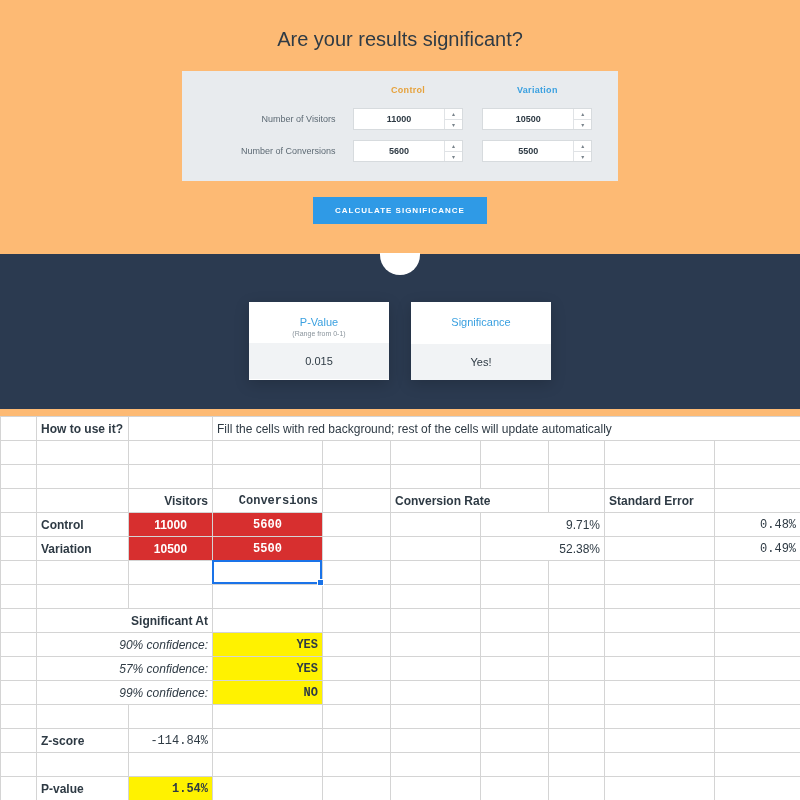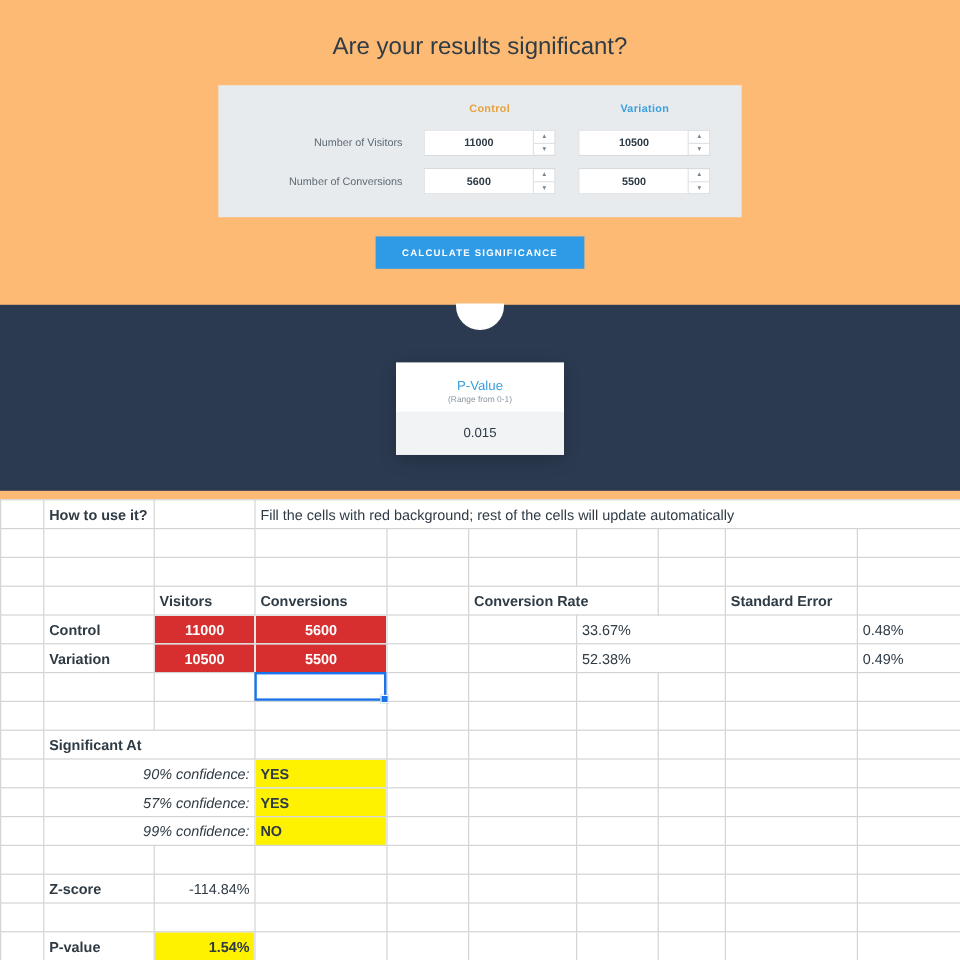--- a/index.html
+++ b/index.html
@@ -48,28 +48,28 @@
   .card-val { width:100%; background:#f1f3f5; padding:12px 16px; font-size:11px; color:#2e3a44; font-weight:500; }
 
   
   .sheet { position:absolute; left:0; right:0; top:416px; bottom:0; background:#fff; font-family:"Segoe UI", Arial, sans-serif; }
   .sheet table { border-collapse:collapse; width:100%; table-layout:fixed;padding-left:46px; }
   .sheet td {
     border:1px solid #d4d4d4; height:24px; font-size:12px; padding:0 4px;
     vertical-align:middle; white-space:nowrap; overflow:hidden;
   }
   .bold { font-weight:700; }
-  .center { text-align:left; }
+  .center { text-align:right; }
   .right { text-align:right; }
   .redcell { background:#d72f2f; color:#ffffff; text-align:center; font-weight:600; }
   .yellow { background:#fff200; font-weight:700; }
   .thick-t { border-top:2px solid #000; }
   .thick-b { border-bottom:2px solid #000; }
   .thick-l { border-left:2px solid #000; }
-  .thick-r { border-right:2px solid #000; }
+  .thick-r { border-right:2px solid #000;font-family:Liberation Mono, monospace; }
   .sel {
     position:absolute; border:2px solid #1a73e8; pointer-events:none;
   }
   .sel .handle {
     position:absolute; right:-4px; bottom:-4px; width:7px; height:7px;
     background:#1a73e8; border:1px solid #fff;
   }
   .ital { font-style:italic;margin-left:20px; }
 </style>
 </head>
@@ -139,20 +139,26 @@
     <div class="strip-bg"></div>
     <div class="notch"></div>
     <div class="cards">
       <div class="card">
         <div class="card-head">
           <div class="card-title">P-Value</div>
           <div class="card-sub">(Range from 0-1)</div>
         </div>
         <div class="card-val">0.015</div>
       </div>
+      <div class="card">
+        <div class="card-head" style="padding-bottom:16px;">
+          <div class="card-title">Significance</div>
+        </div>
+        <div class="card-val">Yes!</div>
+      </div>
     </div>
   </div>
 
   <div class="sheet">
     <table>
       <colgroup>
         <col style="width:36px">
         <col style="width:92px">
         <col style="width:84px">
         <col style="width:110px">
@@ -208,21 +214,21 @@
         <td class="thick-t thick-r"></td>
       </tr>
 
       <tr>
         <td></td>
         <td class="bold thick-l">Control</td>
         <td class="redcell">11000</td>
         <td class="redcell thick-r">5600</td>
         <td></td>
         <td class="thick-l"></td>
-        <td class="center" colspan="2">33.67%</td>
+        <td class="center" colspan="2">9.71%</td>
         <td class="right" colspan="1"></td>
         <td class="center thick-r">0.48%</td>
       </tr>
 
       <tr>
         <td></td>
         <td class="bold thick-l thick-b">Variation</td>
         <td class="redcell thick-b">10500</td>
         <td class="redcell thick-r thick-b">5500</td>
         <td></td>

